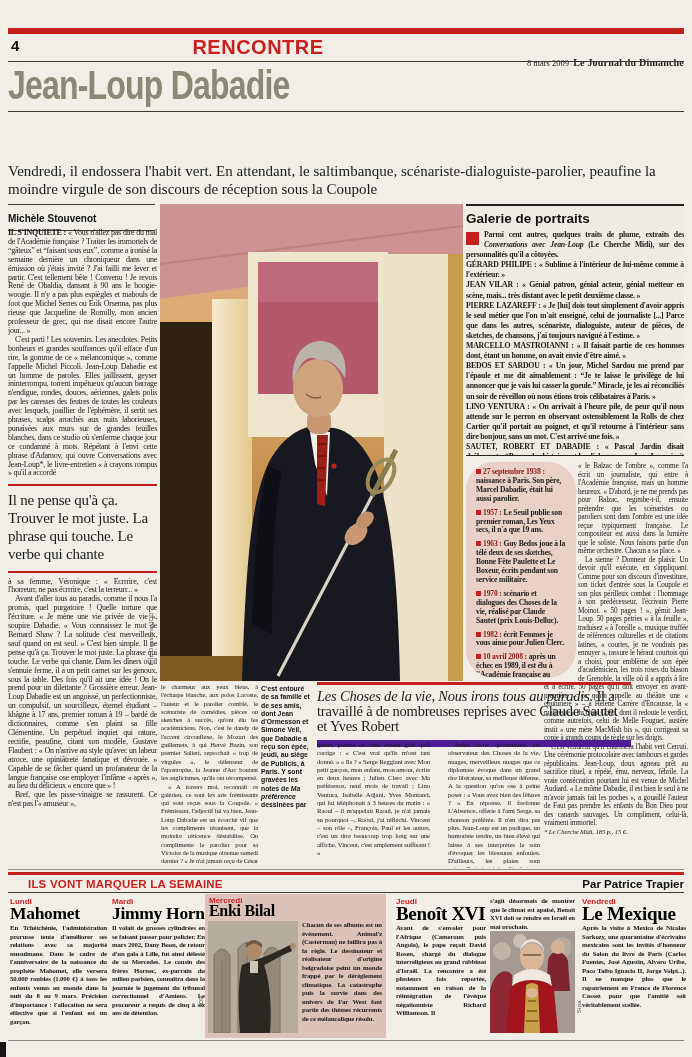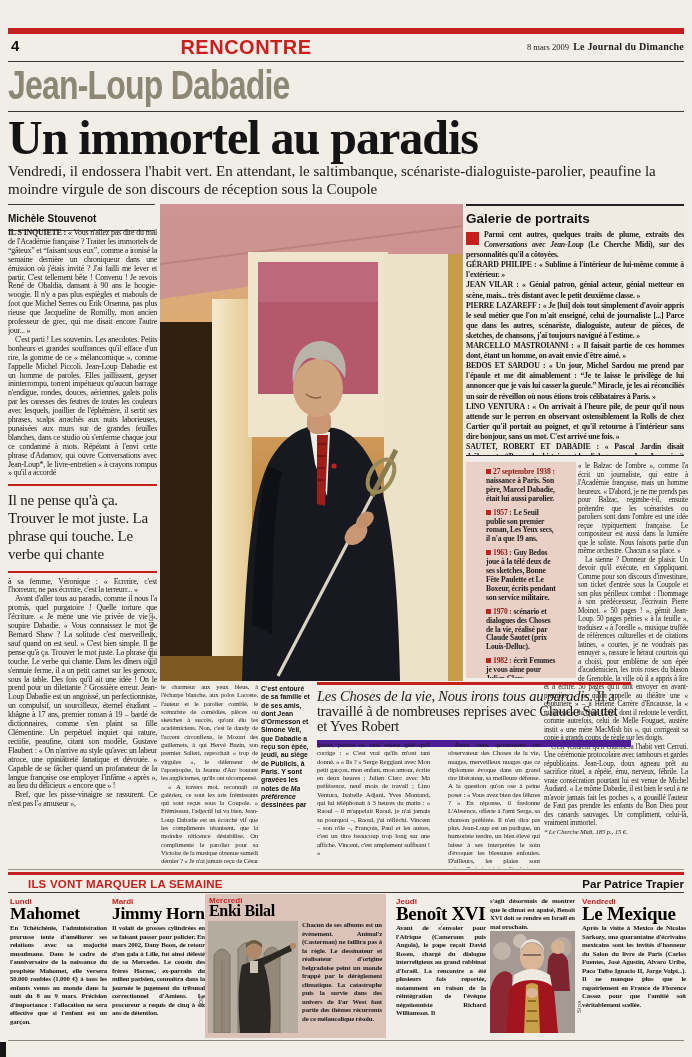--- a/index.html
+++ b/index.html
@@ -3,21 +3,21 @@
 <meta charset="utf-8">
 <style>
   html,body{margin:0;padding:0;background:#d8d5cf;}
   .page{position:relative;width:692px;height:1057px;background:#f1eee7;overflow:hidden;
         font-family:"Liberation Serif",serif;color:#1c1c1c;}
   .abs{position:absolute;}
   .rule{position:absolute;background:#3c3a36;height:1px;}
   .redbar{position:absolute;background:#c5201d;}
   .pagenum{font:bold 15px "Liberation Sans",sans-serif;color:#111;}
   .section{font:bold 20px "Liberation Sans",sans-serif;color:#cb1f1e;text-align:center;letter-spacing:.5px;}
-  .masthead{font:8.5px "Liberation Serif",serif;color:#222;text-align:right;}
+  .masthead{font:8.5px "Liberation Serif",serif;color:#222;text-align:right;margin-top:16px;}
   .masthead b{font-size:10px;letter-spacing:.2px;}
   .kicker{font:bold 40px "Liberation Sans",sans-serif;color:#8d8776;letter-spacing:-1px;
           transform:scaleX(.8);transform-origin:left top;white-space:nowrap;}
   .title{font-family:"Liberation Serif",serif;font-weight:bold;font-size:48px;color:#141414;
          letter-spacing:-1px;white-space:nowrap;}
   .standfirst{font-size:15px;line-height:17.5px;color:#1a1a1a;}
   .bylinebox{border-top:1px solid #3c3a36;border-bottom:1px solid #3c3a36;padding:3px 0 4px;}
   .byline{font:bold 10px "Liberation Sans",sans-serif;color:#111;}
   .col{position:absolute;text-align:justify;overflow:hidden;}
   .col p{margin:0;}
@@ -33,21 +33,21 @@
   .quoteblock{border-top:3px solid #c5201d;border-bottom:7px solid #4c1d95;
               padding:4px 0 5px;font-size:14.5px;line-height:15.2px;letter-spacing:-.2px;}
   .quoteblock i{font-style:italic;}
   .caption{font:bold 6.8px "Liberation Sans",sans-serif;line-height:8.3px;color:#111;text-align:left;}
   .galerie{border-top:2px solid #222;border-bottom:1px solid #222;box-sizing:border-box;
            overflow:hidden;background:#f0ebe2;}
   .galhead{font:bold 13.5px "Liberation Sans",sans-serif;color:#111;margin:3px 0 4px;}
   .galbody{font-weight:bold;font-size:7.8px;line-height:10.1px;letter-spacing:-.2px;text-align:justify;}
   .galbody p{margin:0;}
   .bigsq{float:left;width:13px;height:13px;background:#c5201d;margin:2px 5px 1px 0;}
-  .timeline{background:#e9d1c8;box-sizing:border-box;padding:6px 20px;overflow:hidden;}
+  .timeline{background:#e9d1c8;box-sizing:border-box;padding:6px 10px;overflow:hidden;border-radius:28px;}
   .timeline p{margin:0 0 5px;font-weight:bold;font-size:7.6px;line-height:8.9px;
               letter-spacing:-.15px;text-align:left;}
   .tl-date{color:#8d1a12;}
   .sq{display:inline-block;width:5px;height:5px;background:#c5201d;margin-right:2px;}
   .spacer{float:left;width:34px;height:221px;}
   .footnote{font-style:italic;font-size:6.8px;}
   .weekhead{font:bold 11.5px "Liberation Sans",sans-serif;color:#cb1f1e;letter-spacing:.2px;padding-left:20px;}
   .weekby{font:bold 11.5px "Liberation Sans",sans-serif;color:#111;text-align:right;}
   .daylabel{font:bold 8px "Liberation Sans",sans-serif;color:#cb1f1e;}
   .daytitle{font-family:"Liberation Serif",serif;font-weight:bold;font-size:17.5px;
@@ -58,30 +58,29 @@
          font:6px "Liberation Sans",sans-serif;color:#555;letter-spacing:.3px;}
   .artifact{background:#161616;}
 </style>
 </head>
 <body>
 
 <div class="page">
 
   <div class="redbar" style="left:8px;top:28px;width:676px;height:6px;"></div>
   <div class="abs pagenum" style="left:11px;top:37px;">4</div>
-  <div class="abs section" style="left:136px;top:36px;width:220px;">RENCONTRE</div>
+  <div class="abs section" style="left:148px;top:36px;width:220px;">RENCONTRE</div>
   <div class="abs masthead" style="left:420px;top:41px;width:264px;">
     <span>8 mars 2009</span>&nbsp;
     <b>Le Journal du Dimanche</b>
   </div>
   <div class="rule" style="left:8px;top:61px;width:676px;"></div>
 
   <div class="abs kicker" style="left:8px;top:63px;">Jean-Loup Dabadie</div>
   <div class="rule" style="left:8px;top:111px;width:676px;"></div>
-  <div class="abs title" style="left:8px;top:110px;">Un immortel au paradis</div>
   <div class="abs standfirst" style="left:8px;top:163px;width:678px;">Vendredi, il endossera l'habit vert. En attendant, le saltimbanque, scénariste-dialoguiste-parolier, peaufine la moindre virgule de son discours de réception sous la Coupole</div>
 
   <div class="abs bylinebox" style="left:8px;top:204px;width:147px;">
     <span class="byline">Michèle Stouvenot</span>
   </div>
 
   <div class="col c1" style="left:8px;top:229px;width:149px;height:639px;">
     <p><b class="lead">IL S'INQUIÈTE :</b> <span>« Vous n'allez pas dire du mal de l'Académie française ? Traiter les immortels de “gâteux” et “faisant sous eux”, comme a ironisé la semaine dernière un chroniqueur dans une émission où j'étais invité ? J'ai failli me lever et partir. C'est tellement bête ! Convenu ! Je revois René de Obaldia, dansant à 90 ans le boogie-woogie. Il n'y a pas plus espiègles et mabouls de foot que Michel Serres ou Erik Orsenna, pas plus rieuse que Jacqueline de Romilly, mon ancien professeur de grec, qui me disait encore l'autre jour... »</span></p>
     <p class="ind">C'est parti ! Les souvenirs. Les anecdotes. Petits bonheurs et grandes souffrances qu'il efface d'un rire, la gomme de ce « mélancomique », comme l'appelle Michel Piccoli. Jean-Loup Dabadie est un homme de paroles. Elles jaillissent, geyser ininterrompu, torrent impétueux qu'aucun barrage n'endigue, rondes, douces, aériennes, galets polis par les caresses des feutres de toutes les couleurs avec lesquels, joaillier de l'éphémère, il sertit ses phrases, scalps arrachés aux nuits laborieuses, punaisées aux murs sur de grandes feuilles blanches, dans ce studio où s'enferme chaque jour ce condamné à mots. Répétant à l'envi cette phrase d'Adamov, qui ouvre Conversations avec Jean-Loup*, le livre-entretien « à crayons rompus » qu'il a accordé</p>
     <div class="pullquote">Il ne pense qu'à ça. Trouver le mot juste. La phrase qui touche. Le verbe qui chante</div>

